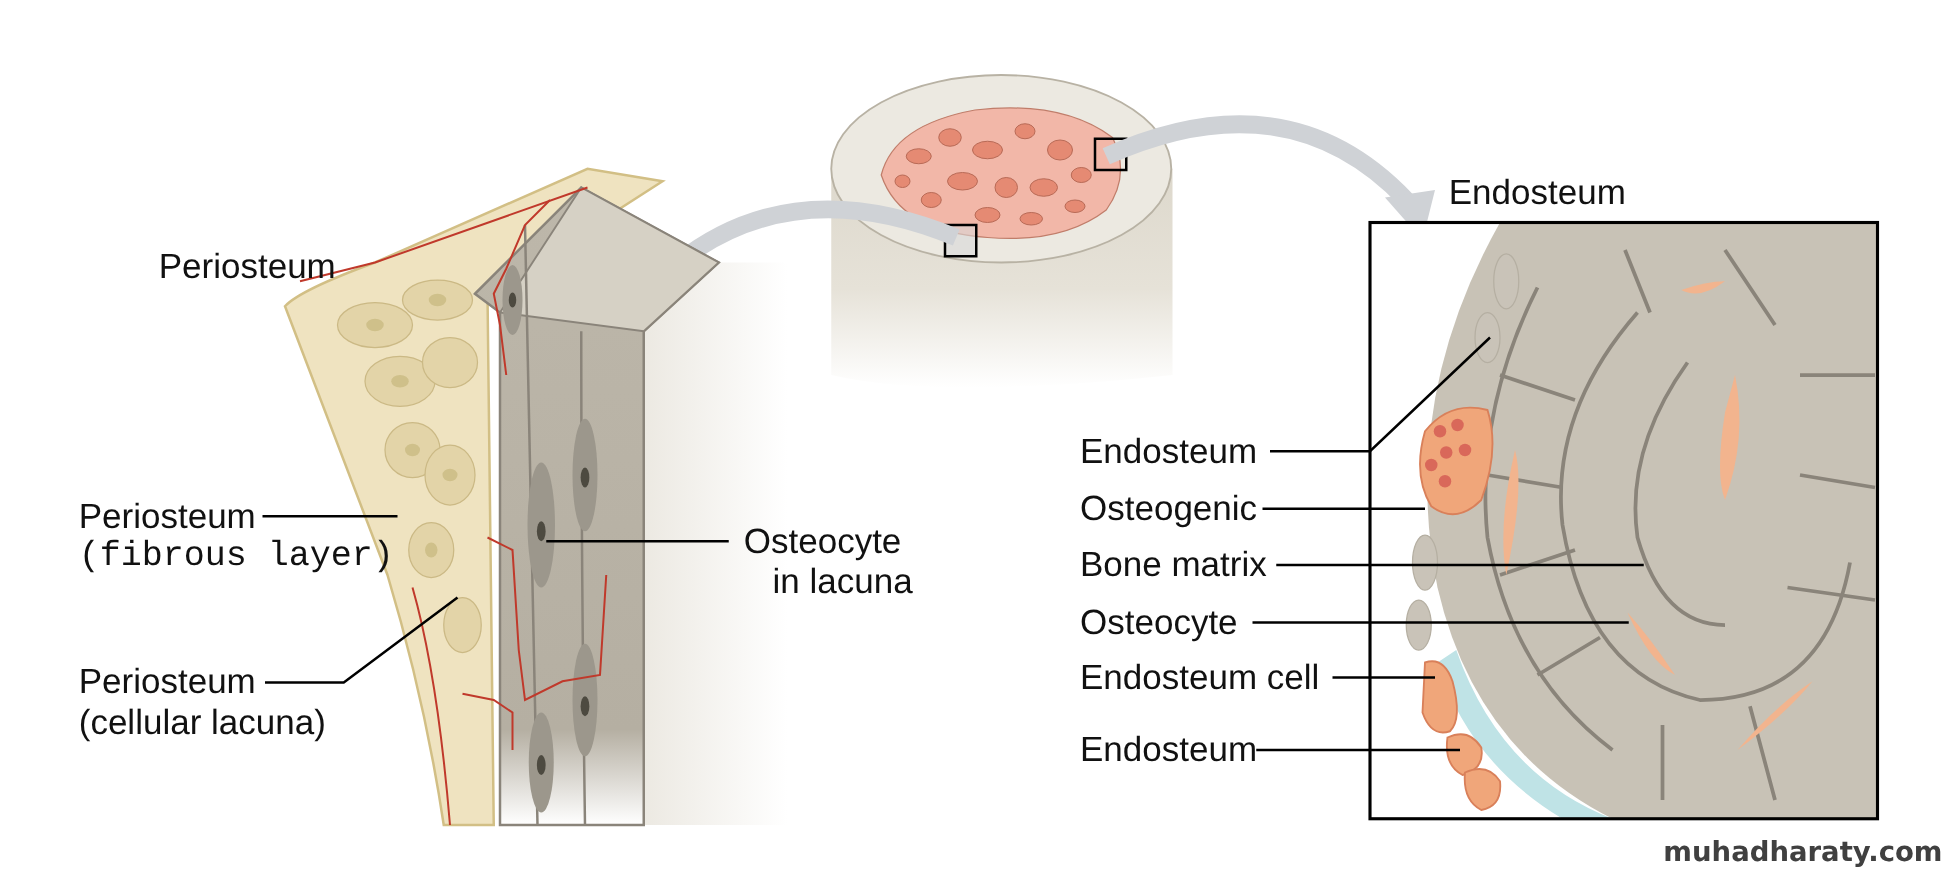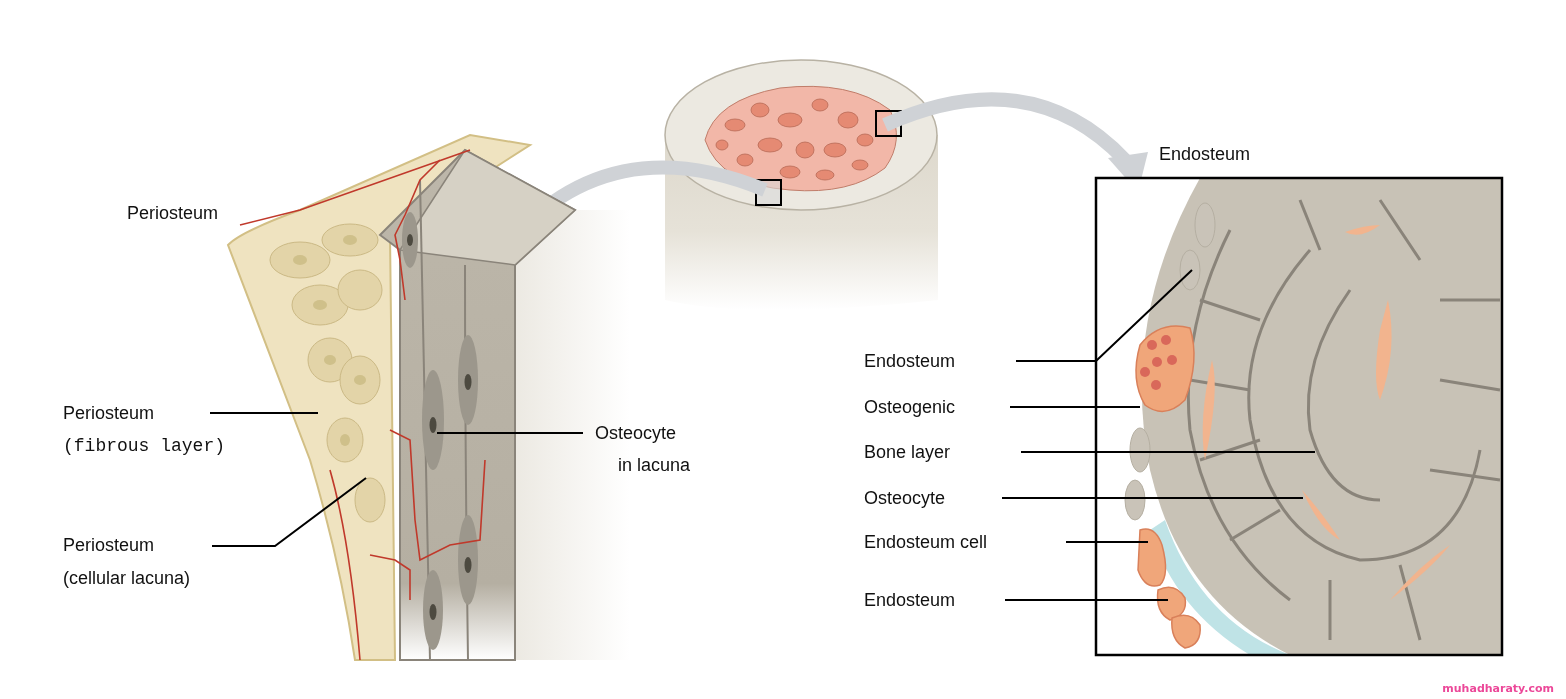--- a/index.html
+++ b/index.html
@@ -1,21 +1,21 @@
 <!DOCTYPE html>
 <html><head>
 <meta charset="utf-8">
 <style>
   html, body { margin: 0; padding: 0; background: #ffffff; }
   body { width: 1566px; height: 699px; position: relative; overflow: hidden;
          font-family: "Liberation Sans", sans-serif; }
   #stage { position: absolute; left: 0; top: 0; }
-  .lbl { position: absolute; font-size: 18px; color: #111; line-height: 32px; white-space: nowrap; }
-  .watermark { position: absolute; right: 12px; bottom: 4px; font-size: 11px; font-weight: bold;
-               font-family: "DejaVu Sans", sans-serif; color: #ec4899; }
+  .lbl { position: absolute; font-size: 28px; color: #111; line-height: 32px; white-space: nowrap; }
+  .watermark { position: absolute; right: 12px; bottom: 4px; font-size: 22px; font-weight: bold;
+               font-family: "DejaVu Sans", sans-serif; color: #404040; }
 </style>
 </head>
 <body>
 
 <svg id="stage" width="1566" height="699" viewBox="0 0 1566 699">
   <defs>
     <linearGradient id="shaftFade" x1="0" y1="0" x2="0" y2="1">
       <stop offset="0" stop-color="#ddd8cc"></stop>
       <stop offset="0.55" stop-color="#e6e2d8"></stop>
       <stop offset="1" stop-color="#ffffff"></stop>
@@ -181,18 +181,18 @@
 <div class="lbl" style="left:63px;top:397px;">Periosteum</div>
 <div class="lbl" style="left:63px;top:430px;font-family:Liberation Mono, monospace;">(fibrous layer)</div>
 <div class="lbl" style="left:63px;top:529px;">Periosteum</div>
 <div class="lbl" style="left:63px;top:562px;">(cellular lacuna)</div>
 <div class="lbl" style="left:595px;top:417px;">Osteocyte</div>
 <div class="lbl" style="left:618px;top:449px;">in lacuna</div>
 
 <div class="lbl" style="left:1159px;top:138px;">Endosteum</div>
 <div class="lbl" style="left:864px;top:345px;">Endosteum</div>
 <div class="lbl" style="left:864px;top:391px;">Osteogenic</div>
-<div class="lbl" style="left:864px;top:436px;">Bone layer</div>
+<div class="lbl" style="left:864px;top:436px;">Bone matrix</div>
 <div class="lbl" style="left:864px;top:482px;">Osteocyte</div>
 <div class="lbl" style="left:864px;top:526px;">Endosteum cell</div>
 <div class="lbl" style="left:864px;top:584px;">Endosteum</div>
 
 <div class="watermark">muhadharaty.com</div>
 
 </body></html>

